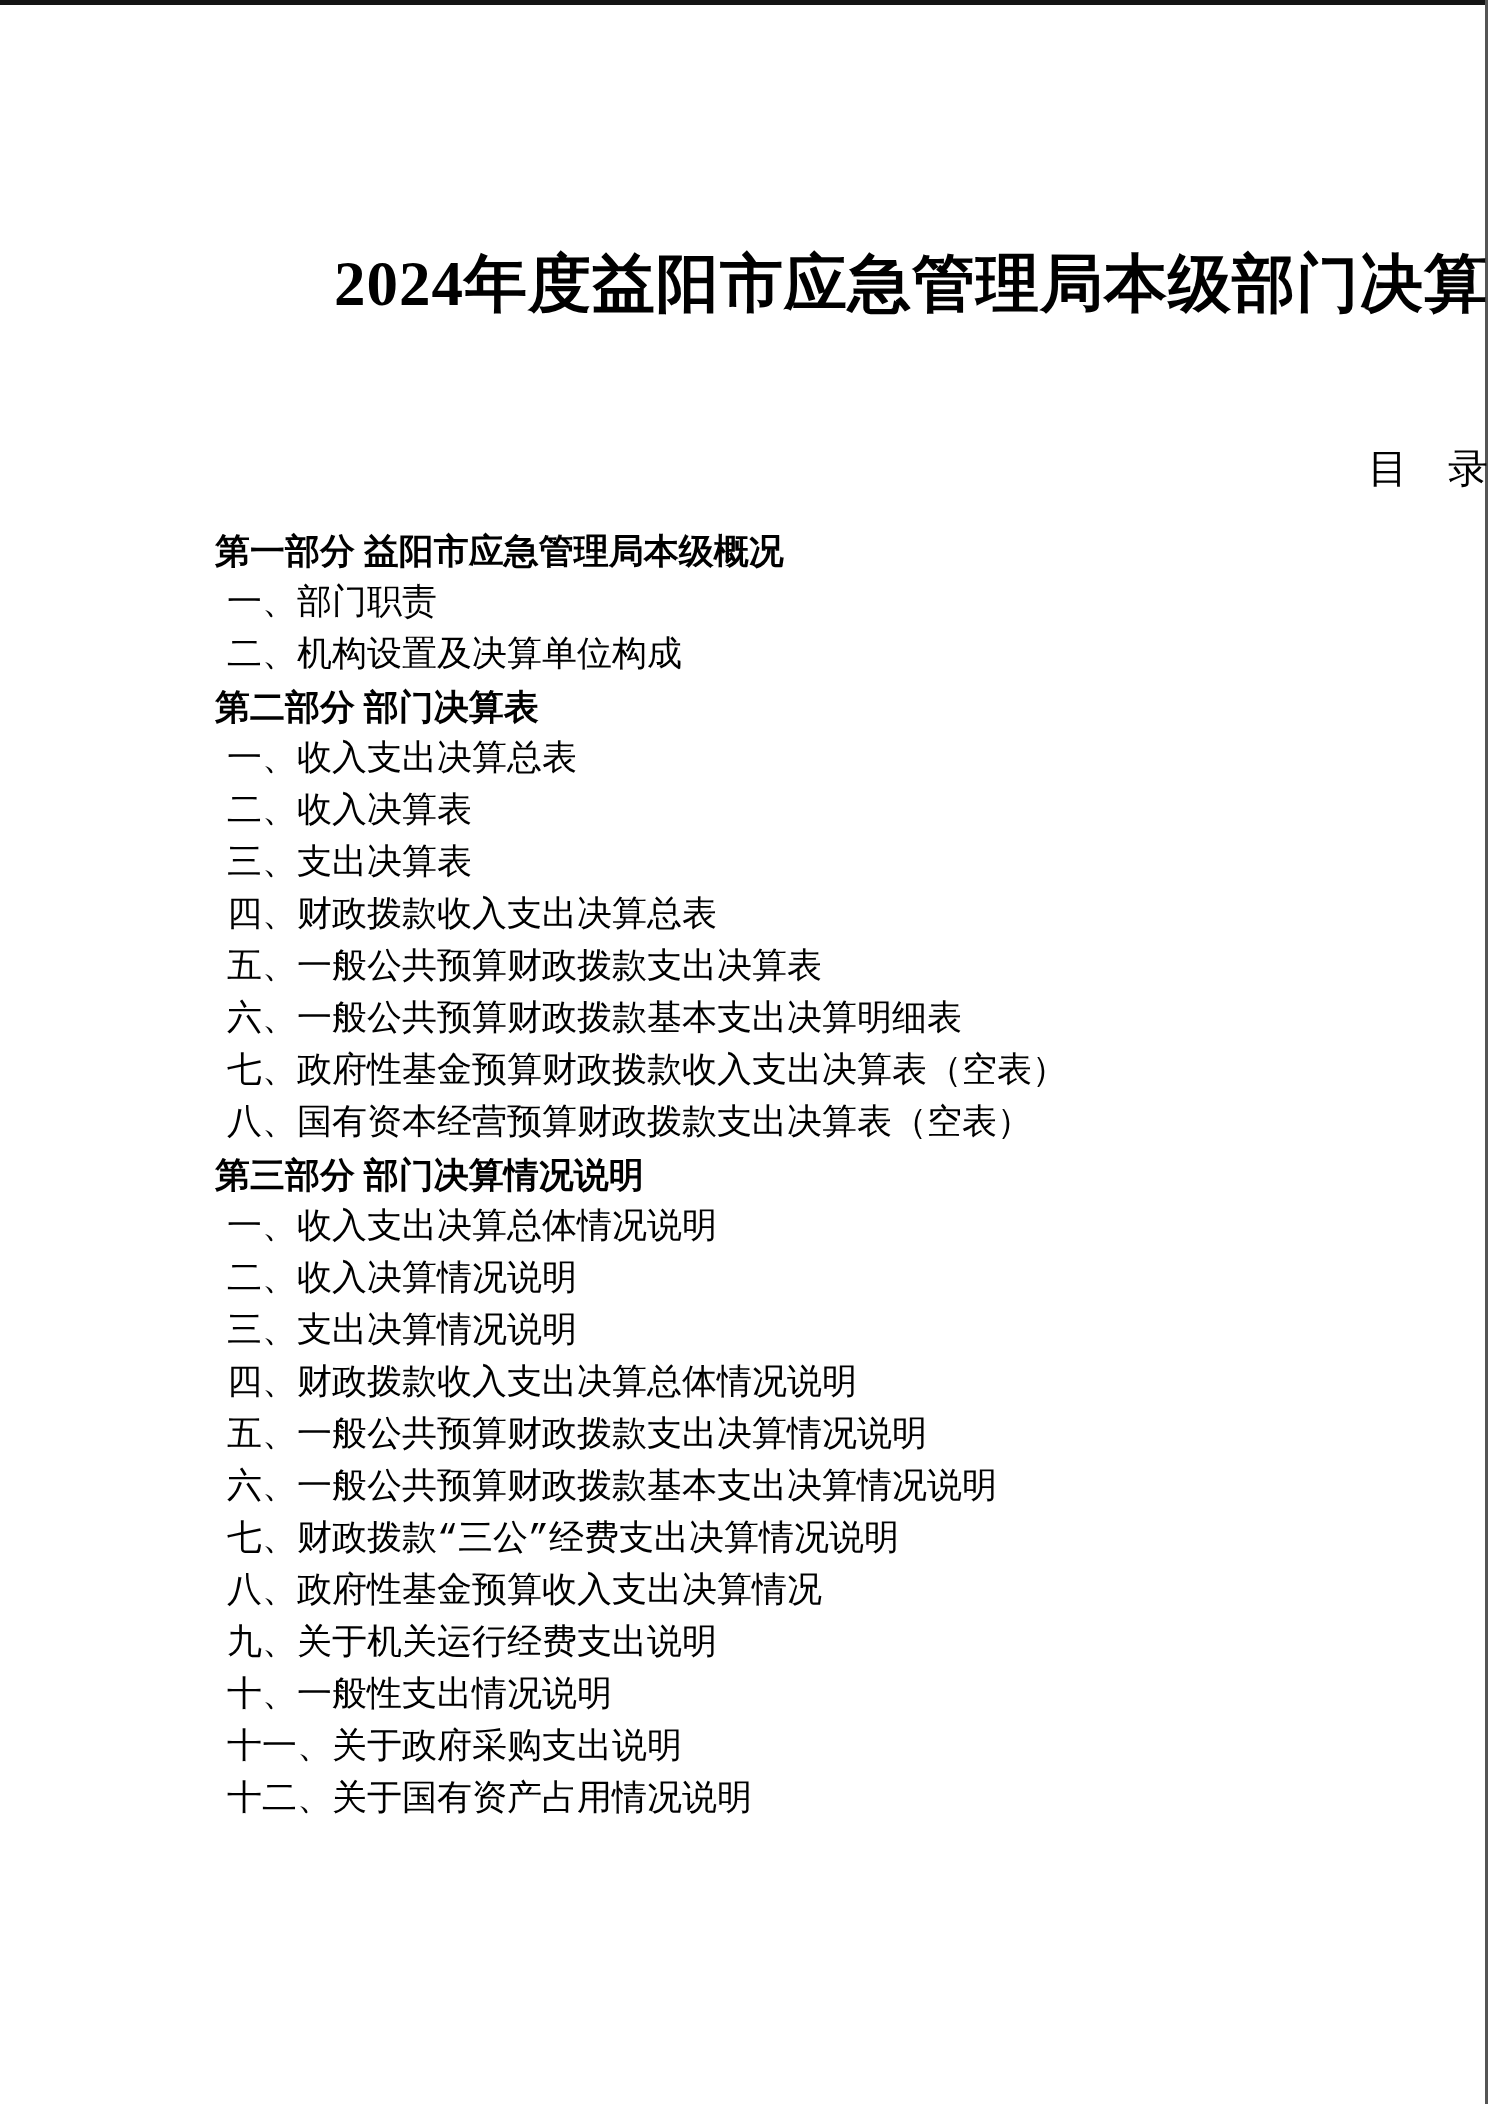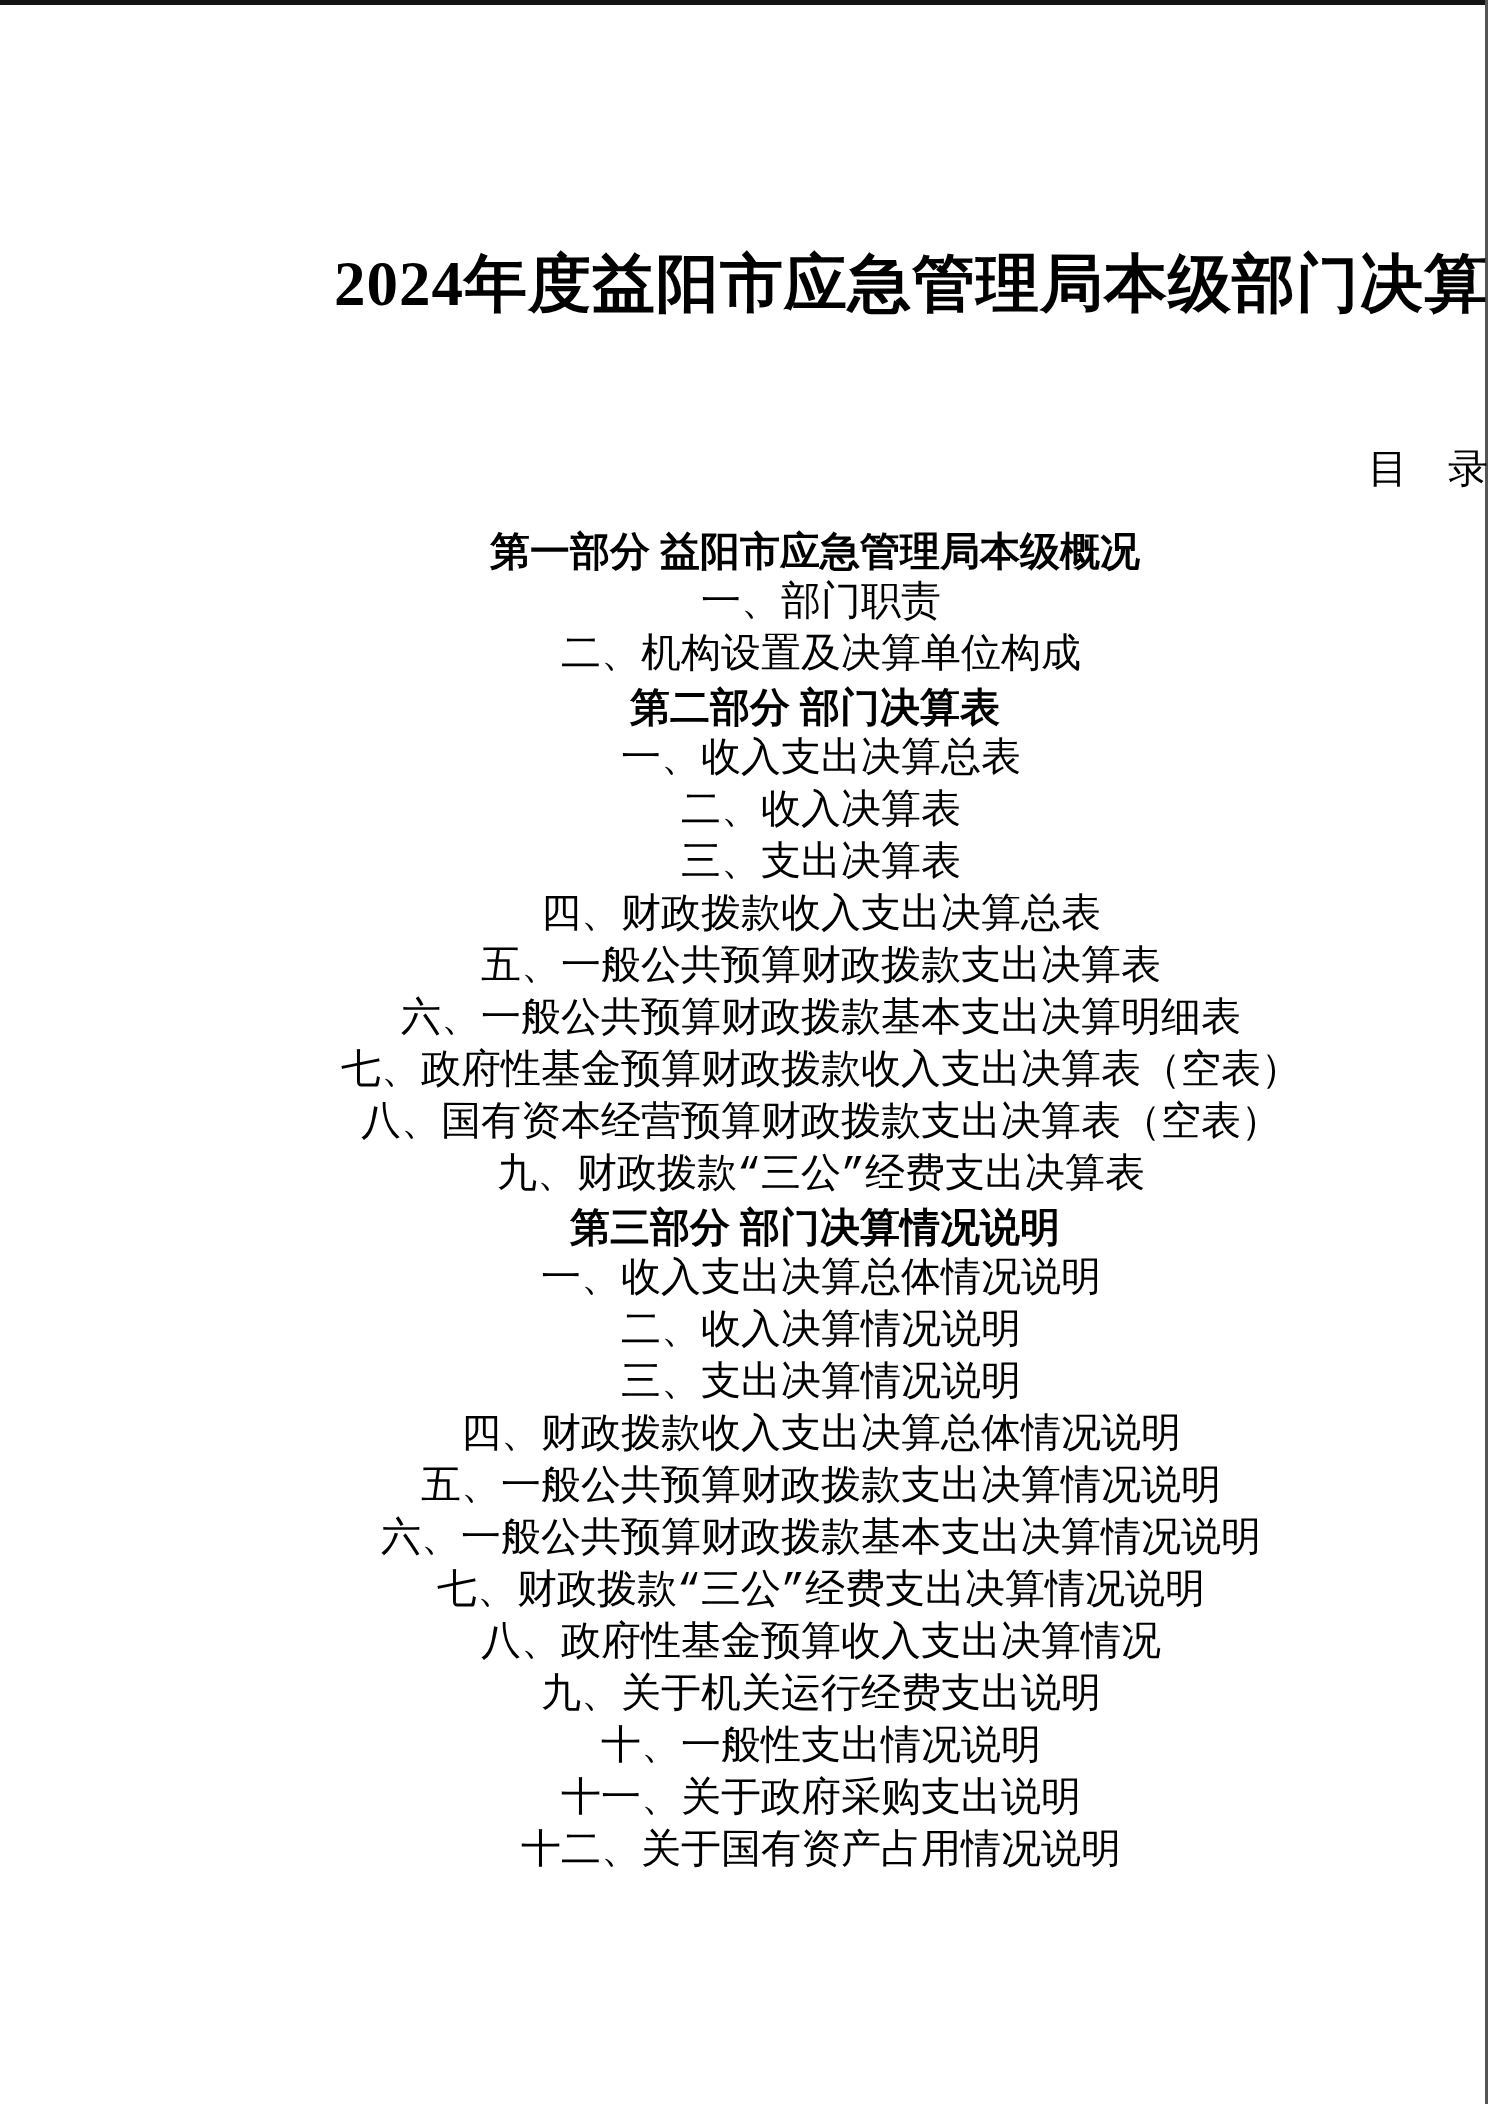--- a/index.html
+++ b/index.html
@@ -56,24 +56,23 @@
     font-weight: 400;
     line-height: 48px;
   }
   .toc {
     position: absolute;
     left: 215px;
     top: 526px;
     width: 1200px;
   }
   .toc-line {
-    font-size: 40px;
+    font-size: 35px;
     line-height: 52px;
     white-space: nowrap;
-    text-align: center;
   }
   .toc-section {
     font-weight: 700;
   }
   .toc-item {
     padding-left: 12px;
     font-weight: 400;
     font-family: Liberation Mono, monospace;
   }
 </style>
@@ -94,21 +93,20 @@
       <div class="toc-line toc-item">二、机构设置及决算单位构成</div>
       <div class="toc-line toc-section">第二部分 部门决算表</div>
       <div class="toc-line toc-item">一、收入支出决算总表</div>
       <div class="toc-line toc-item">二、收入决算表</div>
       <div class="toc-line toc-item">三、支出决算表</div>
       <div class="toc-line toc-item">四、财政拨款收入支出决算总表</div>
       <div class="toc-line toc-item">五、一般公共预算财政拨款支出决算表</div>
       <div class="toc-line toc-item">六、一般公共预算财政拨款基本支出决算明细表</div>
       <div class="toc-line toc-item">七、政府性基金预算财政拨款收入支出决算表（空表）</div>
       <div class="toc-line toc-item">八、国有资本经营预算财政拨款支出决算表（空表）</div>
-      <div class="toc-line toc-item">九、财政拨款“三公”经费支出决算表</div>
       <div class="toc-line toc-section">第三部分 部门决算情况说明</div>
       <div class="toc-line toc-item">一、收入支出决算总体情况说明</div>
       <div class="toc-line toc-item">二、收入决算情况说明</div>
       <div class="toc-line toc-item">三、支出决算情况说明</div>
       <div class="toc-line toc-item">四、财政拨款收入支出决算总体情况说明</div>
       <div class="toc-line toc-item">五、一般公共预算财政拨款支出决算情况说明</div>
       <div class="toc-line toc-item">六、一般公共预算财政拨款基本支出决算情况说明</div>
       <div class="toc-line toc-item">七、财政拨款“三公”经费支出决算情况说明</div>
       <div class="toc-line toc-item">八、政府性基金预算收入支出决算情况</div>
       <div class="toc-line toc-item">九、关于机关运行经费支出说明</div>

